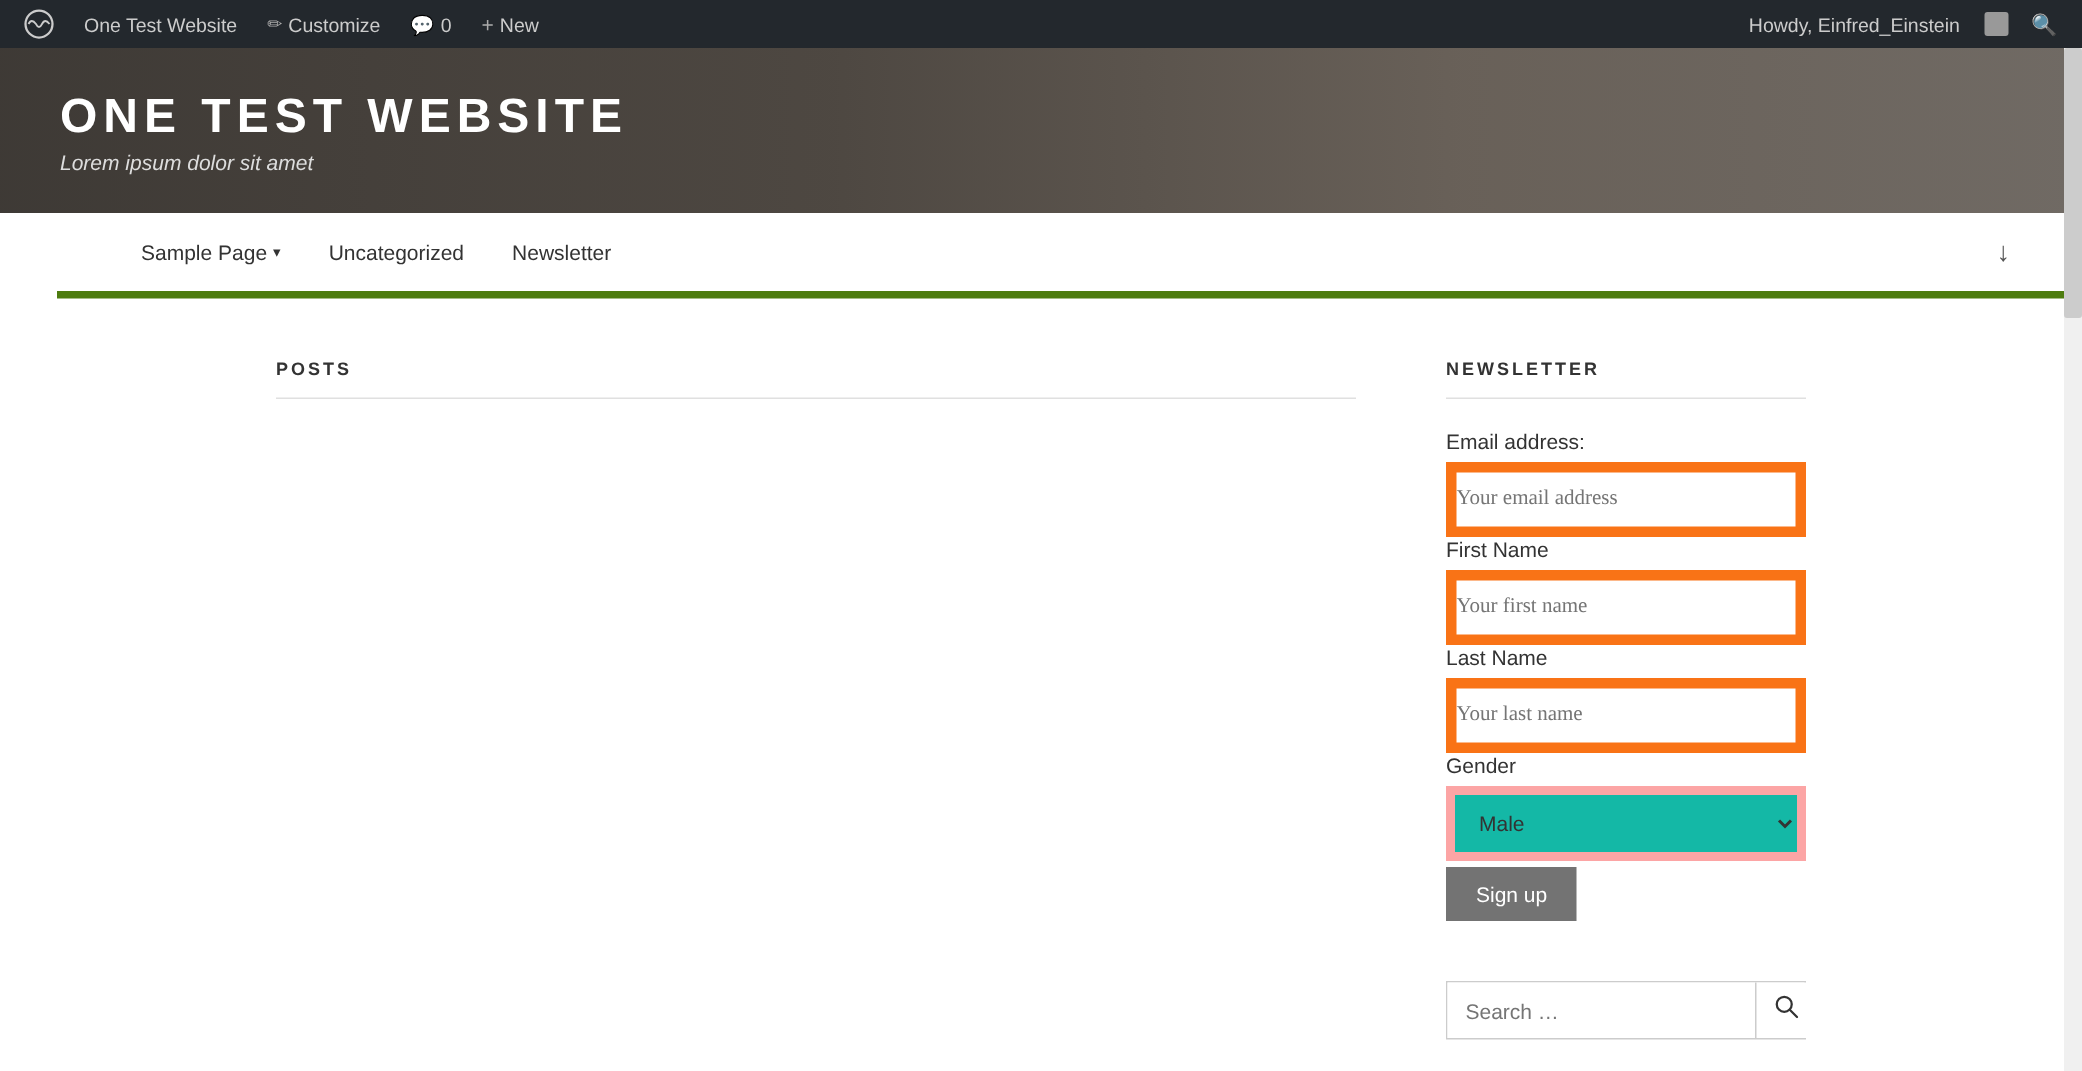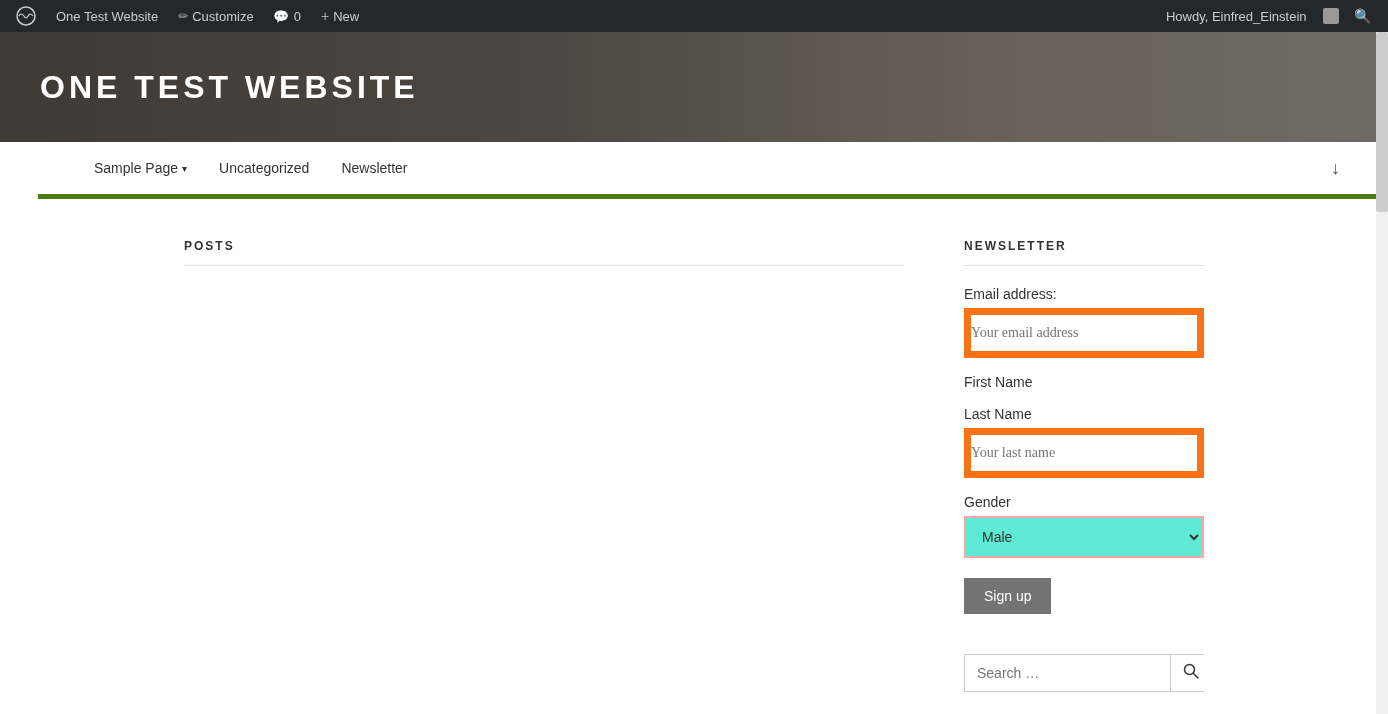--- a/index.html
+++ b/index.html
@@ -149,45 +149,45 @@
       letter-spacing: 2px;
       text-transform: uppercase;
       color: #333;
       margin-bottom: 20px;
       border-bottom: 1px solid #e0e0e0;
       padding-bottom: 12px;
     }
 
     
     .newsletter-widget { margin-bottom: 40px; }
-    .form-group { margin-bottom: 16px; }
+    .form-group { margin-bottom: 0; }
     .form-label {
       font-family: -apple-system, BlinkMacSystemFont, 'Segoe UI', sans-serif;
       font-size: 14px;
       color: #333;
       display: block;
       margin-bottom: 6px;
     }
     .form-input {
       width: 100%;
       padding: 10px 0;
       border: 7px solid #f97316;
       font-size: 14px;
       font-family: Liberation Serif, serif;
       color: #555;
       outline: none;
     }
     .form-select {
       width: 100%;
       padding: 10px 12px;
-      border: 2px solid #fca5a5;
-      font-size: 14px;
-      font-family: -apple-system, BlinkMacSystemFont, 'Segoe UI', sans-serif;
-      color: #333;
-      background: #5eead4;
+      border: 6px solid #fca5a5;
+      font-size: 14px;
+      font-family: -apple-system, BlinkMacSystemFont, 'Segoe UI', sans-serif;
+      color: #333;
+      background: #14b8a6;
       outline: none;
       appearance: auto;
     }
     .signup-btn {
       background: #737373;
       color: #fff;
       border: none;
       padding: 10px 20px;
       font-size: 14px;
       font-family: -apple-system, BlinkMacSystemFont, 'Segoe UI', sans-serif;
@@ -272,20 +272,21 @@
     <span class="howdy">Howdy, Einfred_Einstein</span>
     <div class="admin-avatar"></div>
     <span class="admin-search-icon">🔍</span>
   </div>
 </div>
 
 <header id="site-header">
   <div id="header-bg"></div>
   <div id="header-content">
     <h1 id="site-title">ONE TEST WEBSITE</h1>
+    <p id="site-tagline">Lorem ipsum dolor sit amet</p>
   </div>
 </header>
 
 <nav id="main-nav">
   <div class="nav-items">
     <a class="nav-item">
       <span>Sample Page</span>
       <span class="nav-chevron">▾</span>
     </a>
     <a class="nav-item">
@@ -310,20 +311,21 @@
     <div class="newsletter-widget">
       <h3 class="widget-title">NEWSLETTER</h3>
 
       <div class="form-group">
         <label class="form-label">Email address:</label>
         <input type="email" class="form-input" placeholder="Your email address" style="">
       </div>
 
       <div class="form-group">
         <label class="form-label">First Name</label>
+        <input type="text" class="form-input" placeholder="Your first name" style="">
       </div>
 
       <div class="form-group">
         <label class="form-label">Last Name</label>
         <input type="text" class="form-input" placeholder="Your last name" style="">
       </div>
 
       <div class="form-group">
         <label class="form-label">Gender</label>
         <select class="form-select">

